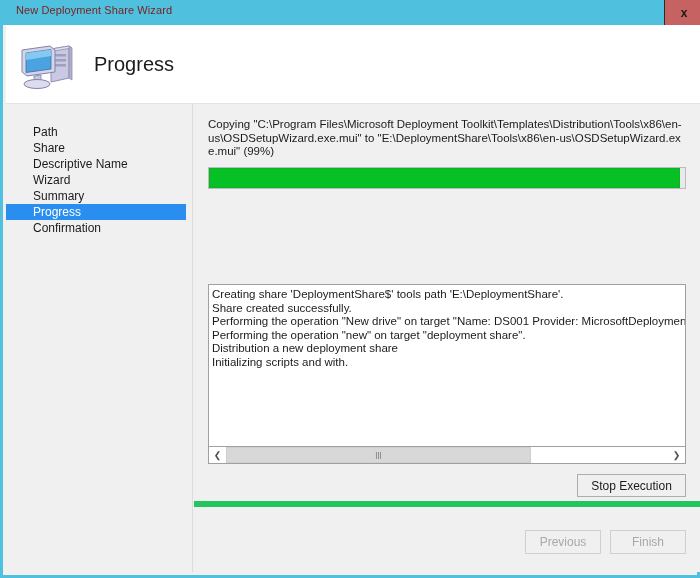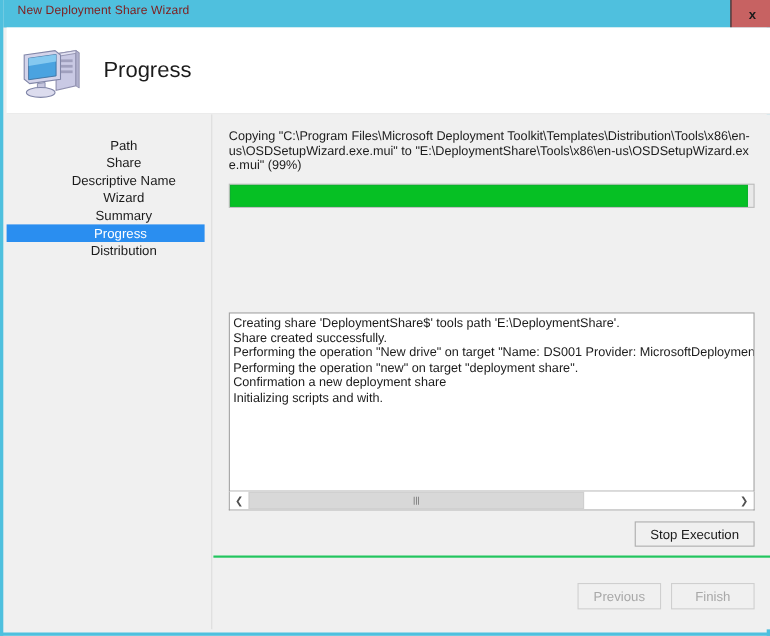--- a/index.html
+++ b/index.html
@@ -106,21 +106,20 @@
     bottom: 0;
     background: #f0f0f0;
     border-right: 1px solid #dcdcdc;
     box-sizing: border-box;
   }
   .steps {
     position: absolute;
     left: 0;
     top: 20px;
     width: 186px;
-    text-align: center;
   }
   .step {
     height: 16px;
     line-height: 16px;
     padding-left: 27px;
     font-size: 12px;
     color: #1b1b1b;
     white-space: nowrap;
     cursor: default;
   }
@@ -254,21 +253,21 @@
     cursor: pointer;
   }
 
   
   .footer {
     position: absolute;
     left: 188px;
     right: 0;
     bottom: 0;
     height: 65px;
-    border-top: 2px solid #22c55e;
+    border-top: 6px solid #22c55e;
     background: #f0f0f0;
   }
   .footer-buttons {
     position: absolute;
     right: 14px;
     top: 23px;
     display: flex;
     gap: 9px;
   }
   .wizard-button {
@@ -319,39 +318,39 @@
   <div class="body-area">
 
     <div class="sidebar">
       <div class="steps">
         <div class="step">Path</div>
         <div class="step">Share</div>
         <div class="step">Descriptive Name</div>
         <div class="step">Wizard</div>
         <div class="step">Summary</div>
         <div class="step selected">Progress</div>
-        <div class="step">Distribution</div>
+        <div class="step">Confirmation</div>
       </div>
     </div>
 
     <div class="content">
 
       <div class="status-text">Copying "C:\Program Files\Microsoft Deployment Toolkit\Templates\Distribution\Tools\x86\en-us\OSDSetupWizard.exe.mui" to "E:\DeploymentShare\Tools\x86\en-us\OSDSetupWizard.exe.mui" (99%)</div>
 
       <div class="progressbar">
         <div class="progressbar-fill" style="width: 99%;"></div>
       </div>
 
       <div class="logbox">
         <div class="log-lines">
           <div class="log-line">Creating share 'DeploymentShare$' tools path 'E:\DeploymentShare'.</div>
           <div class="log-line">Share created successfully.</div>
           <div class="log-line">Performing the operation "New drive" on target "Name: DS001 Provider: MicrosoftDeploymentToolkit\MI</div>
           <div class="log-line">Performing the operation "new" on target "deployment share".</div>
-          <div class="log-line">Confirmation a new deployment share</div>
+          <div class="log-line">Distribution a new deployment share</div>
           <div class="log-line">Initializing scripts and with.</div>
         </div>
       </div>
 
       <div class="hscroll">
         <div class="hscroll-arrow">❮</div>
         <div class="hscroll-track">
           <div class="hscroll-thumb">
             <span class="hscroll-grip">|||</span>
           </div>

